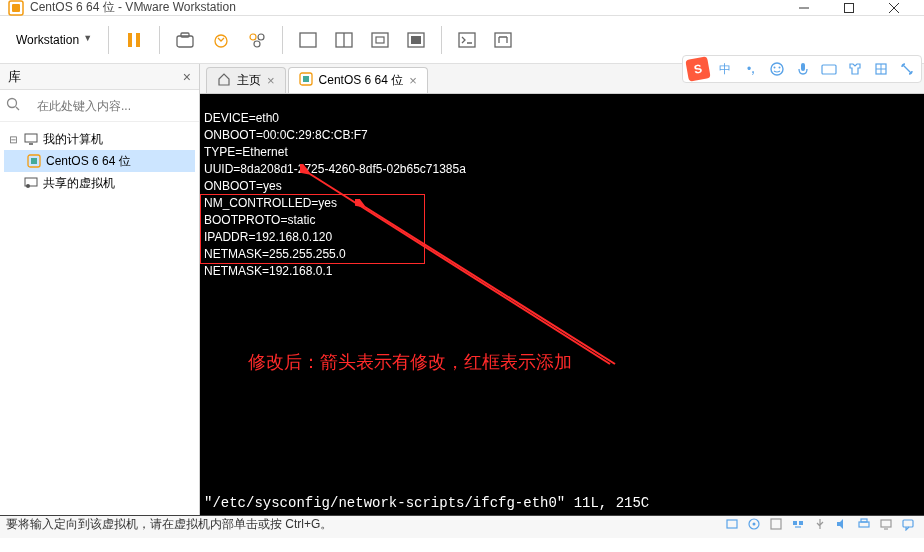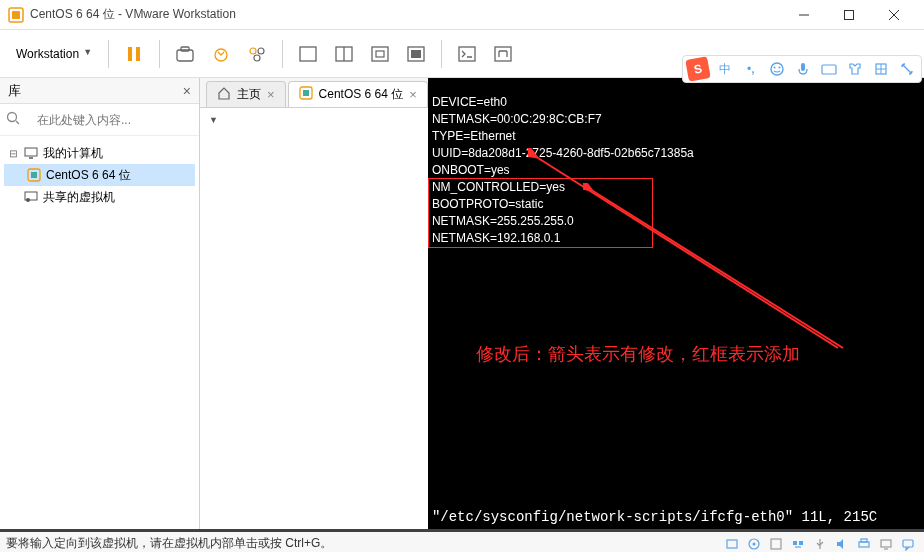--- a/index.html
+++ b/index.html
@@ -1,17 +1,17 @@
 <!DOCTYPE html>
 <html><head>
 <meta charset="utf-8">
 <style>
 *{margin:0;padding:0;box-sizing:border-box;font-family:"Microsoft YaHei",Arial,sans-serif;font-size:12px}
 body{background:#fff;width:924px;height:552px;overflow:hidden;position:relative}
-.titlebar{height:30px;display:flex;align-items:center;padding:0 8px;border-bottom:1px solid #e0e0e0}
+.titlebar{height:16px;display:flex;align-items:center;padding:0 8px;border-bottom:1px solid #e0e0e0}
 .titlebar .app-icon{width:16px;height:16px;margin-right:6px}
 .titlebar .title{flex:1;color:#444}
 .titlebar .win-btn{width:45px;height:28px;display:flex;align-items:center;justify-content:center;cursor:pointer}
 .toolbar{height:48px;display:flex;align-items:center;padding:0 8px;border-bottom:1px solid #e0e0e0;gap:2px}
 .ws-menu{display:flex;align-items:flex-start;padding:4px 8px;cursor:pointer;font-size:15px}
 .tb-sep{width:1px;height:28px;background:#d0d0d0;margin:0 6px}
 .tb-btn{width:34px;height:34px;display:flex;align-items:center;justify-content:center;cursor:pointer;border-radius:3px}
 .pause-btn svg rect{fill:#f39c12}
 .main{display:flex;height:calc(100% - 30px - 48px - 23px)}
 .sidebar{width:200px;border-right:1px solid #d0d0d0;display:flex;flex-direction:column}
@@ -20,33 +20,33 @@
 .sidebar-header .close-x{cursor:pointer;color:#666;font-size:14px}
 .search-row{height:32px;display:flex;align-items:center;padding:4px 6px;gap:13px;border-bottom:1px solid #eee}
 .search-row input{flex:1;border:none;outline:none;padding:4px;font-size:12px;color:#333}
 .search-row .mag{color:#888}
 .tree{padding:6px 4px;flex:1;overflow:auto}
 .tree-row{display:flex;align-items:center;height:22px;padding:0 4px;cursor:pointer;gap:4px}
 .tree-row.selected{background:#cce5ff}
 .tree-row .tw{width:11px;text-align:center;color:#666;font-size:10px}
 .tree-row .ic{width:16px;height:16px;display:flex;align-items:center;justify-content:center}
 .tree-row.d1{padding-left:22px}
-.content{flex:1;display:flex;flex-direction:row;position:relative}
+.content{flex:1;display:flex;flex-direction:column;position:relative}
 .tabs{height:30px;display:flex;align-items:flex-end;padding-left:6px;gap:2px;background:#f5f5f5;border-bottom:1px solid #d0d0d0}
 .tab{height:26px;display:flex;align-items:center;padding:0 10px;gap:6px;border:1px solid #ccc;border-bottom:none;background:#eee;border-radius:4px 4px 0 0;cursor:pointer}
 .tab.active{background:#fff}
 .tab .tx{font-size:12px}
 .tab .cx{color:#888;cursor:pointer;font-size:13px}
 .terminal{flex:1;background:#000;color:#fff;font-family:"Courier New",monospace;font-size:14px;padding:16px 4px;position:relative;line-height:17px;overflow:hidden}
 .terminal .ln{white-space:pre}
 .red-box{position:absolute;border:1.5px solid #ff2a2a;left:0px;top:100px;width:225px;height:70px;pointer-events:none}
-.annot{position:absolute;color:#ff2a2a;font-family:"Microsoft YaHei";font-size:18px;left:48px;top:268px}
+.annot{position:absolute;color:#ff2a2a;font-family:"Microsoft YaHei";font-size:18px;left:48px;top:260px}
 .arrow{position:absolute;pointer-events:none}
 .pathline{position:absolute;bottom:3px;left:4px;color:#fff;font-family:"Courier New",monospace;font-size:14px}
-.statusbar{height:23px;display:flex;align-items:flex-end;padding:0 6px;border-top:3px solid #404040;background:#f7f7f7;font-size:12px;color:#333}
+.statusbar{height:23px;display:flex;align-items:flex-start;padding:0 6px;border-top:1px solid #404040;background:#f7f7f7;font-size:12px;color:#333}
 .statusbar .st{flex:1}
 .statusbar .sic{width:20px;height:16px;margin-left:2px;display:flex;align-items:center;justify-content:center}
 .ime-bar{position:absolute;right:2px;top:55px;display:flex;align-items:center;gap:6px;background:#fff;padding:2px 4px;border:1px solid #ddd;border-radius:4px;z-index:50}
 .ime-bar .im{width:20px;height:20px;display:flex;align-items:center;justify-content:center;color:#5aa3e8;cursor:pointer}
 .ime-logo{width:22px;height:22px;background:#ff5a3c;border-radius:4px;transform:rotate(-10deg);display:flex;align-items:center;justify-content:center;color:#fff;font-weight:bold;font-size:14px}
 </style>
 </head>
 <body>
 
 <div class="titlebar">
@@ -208,26 +208,27 @@
               <rect x="1" y="1" width="12" height="12" rx="2" fill="none" stroke="#f39c12" stroke-width="1.3"></rect>
               <rect x="4" y="4" width="6" height="6" fill="#4a9"></rect>
             </svg></span>
         <span class="tx">CentOS 6 64 位</span>
         <span class="cx">×</span>
       </div>
     </div>
 
     <div class="terminal">
       <div class="ln">DEVICE=eth0</div>
-      <div class="ln">NETMASK=00:0C:29:8C:CB:F7</div>
+      <div class="ln">ONBOOT=00:0C:29:8C:CB:F7</div>
       <div class="ln">TYPE=Ethernet</div>
       <div class="ln">UUID=8da208d1-2725-4260-8df5-02b65c71385a</div>
       <div class="ln">ONBOOT=yes</div>
       <div class="ln">NM_CONTROLLED=yes</div>
       <div class="ln">BOOTPROTO=static</div>
+      <div class="ln">IPADDR=192.168.0.120</div>
       <div class="ln">NETMASK=255.255.255.0</div>
       <div class="ln">NETMASK=192.168.0.1</div>
 
       <div class="red-box"></div>
 
       <svg class="arrow" style="left:100px;top:70px" width="320" height="210">
         <defs>
             <marker id="ah1" markerWidth="8" markerHeight="8" refX="1" refY="3" orient="auto">
               <path d="M8 0 L0 3 L8 6 Z" fill="#ff2a2a"></path>
             </marker>

